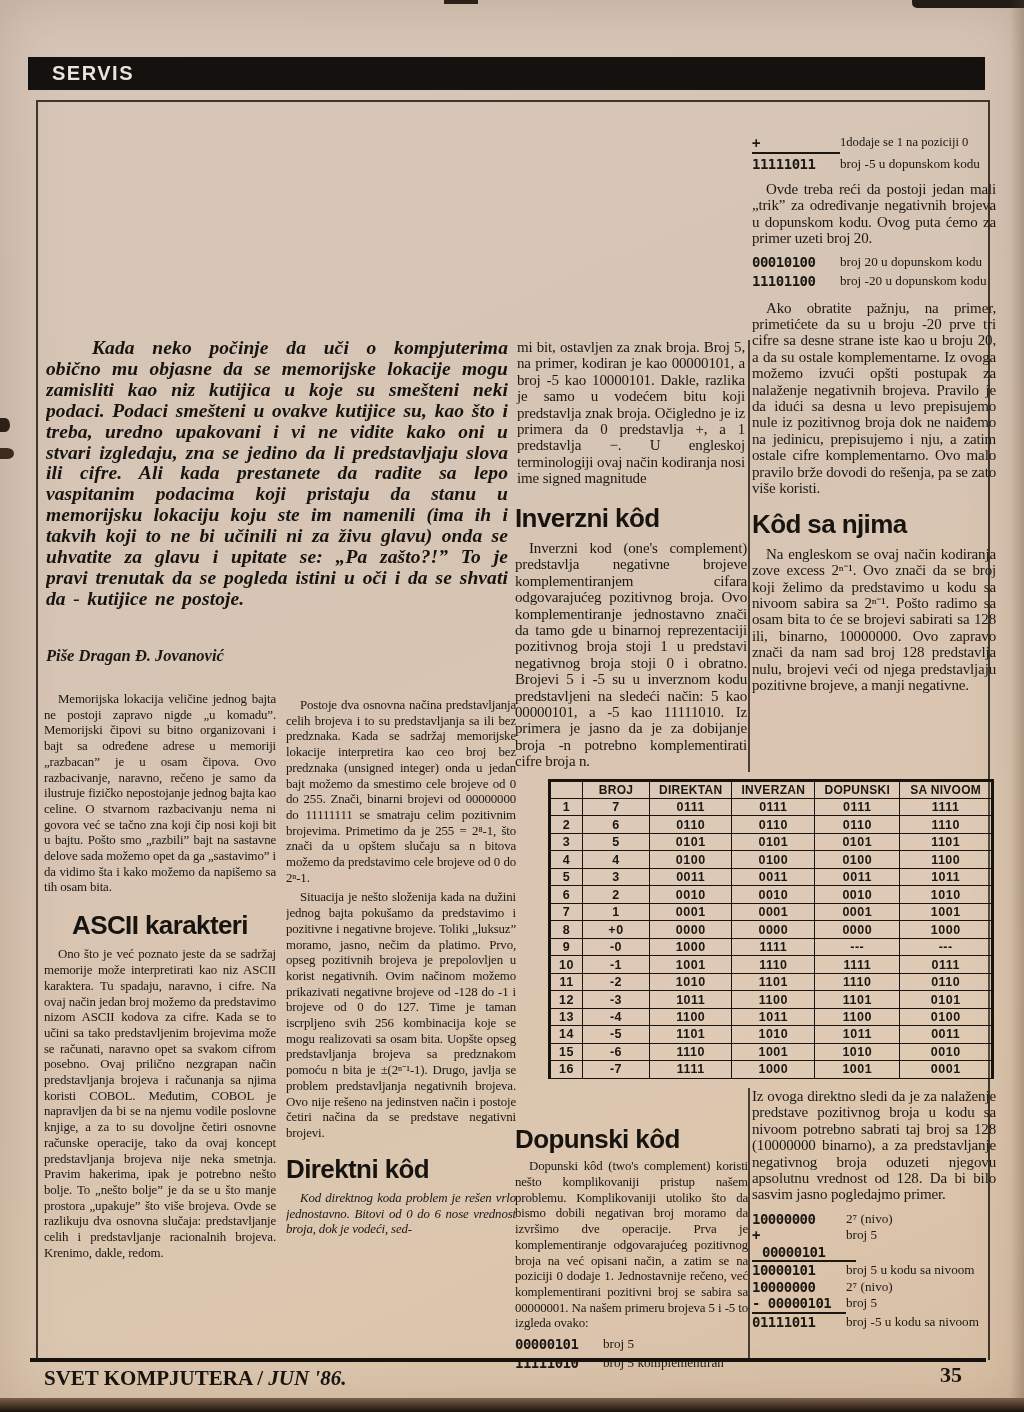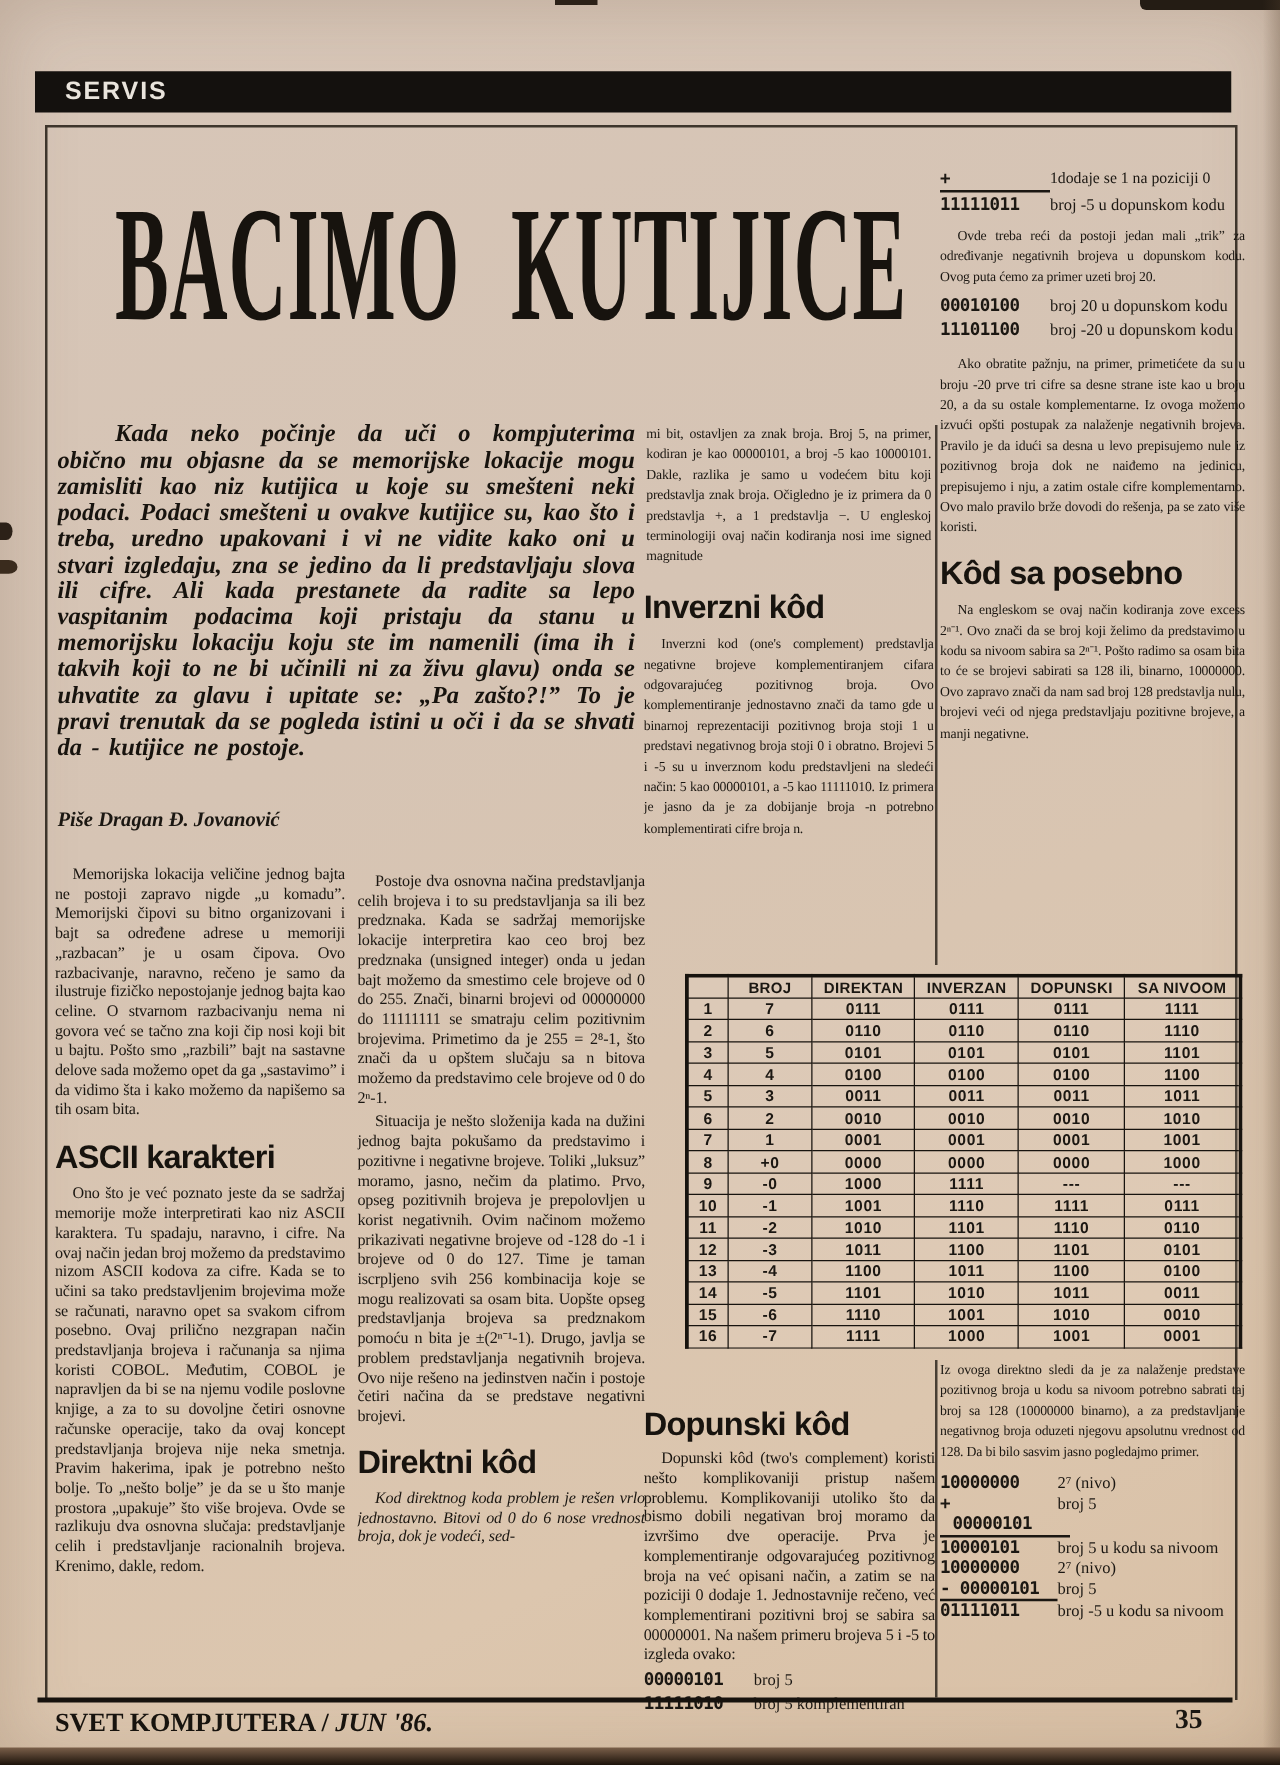--- a/index.html
+++ b/index.html
@@ -23,21 +23,21 @@
         padding-left:24px;box-sizing:border-box;}
   .frame{position:absolute;left:36px;top:100px;width:950px;height:1258px;
         border:2px solid rgba(35,28,20,.85);border-bottom:none;}
 
   .title-wrap{position:absolute;left:92px;top:146px;width:640px;height:150px;}
   .title-wrap span{display:inline-block;white-space:nowrap;transform:scale(.70,1.42);transform-origin:0 0;
         font:bold 92px/1 "Liberation Serif",serif;letter-spacing:1px;word-spacing:34px;color:#17130e;}
 
   .abs{position:absolute;box-sizing:border-box;overflow:hidden;}
   .jtext{text-align:justify;letter-spacing:-.15px;}
-  .col{font-size:11px;line-height:16.4px;}
+  .col{font-size:15px;line-height:16.4px;}
   .narrow{font-size:12.9px;line-height:15.7px;}
   .ind{text-indent:14px;}
   .h1{font:bold 26px/1.05 "Liberation Sans",sans-serif;letter-spacing:-.6px;margin:14px 0 8px;color:#17130e;}
 
   .intro{font:bold italic 19.5px/20.9px "Liberation Serif",serif;text-align:justify;
         letter-spacing:.1px;word-spacing:2.5px;color:#17130e;}
   .intro .ind1{text-indent:46px;display:block;}
   .byline{font:bold italic 16.5px/1 "Liberation Serif",serif;}
 
   .code-row{display:flex;align-items:flex-start;line-height:18px;margin:1px 0;}
@@ -73,63 +73,60 @@
   <div class="blob-t2"></div>
   <div class="tear1"></div>
   <div class="tear2"></div>
 
   <div class="servis-bar">
     <span>SERVIS</span>
   </div>
 
   <div class="frame"></div>
 
-  <div class="title-wrap">
-    <span>BACIMO KUTIJICE</span>
-  </div>
 
   <div class="abs" style="left:752px;top:133px;width:244px;height:642px;">
     <div class="code-row u nw">
       <span class="code-bin">+</span>
       <span class="code-lbl">1dodaje se 1 na poziciji 0</span>
     </div>
     <div class="code-row">
       <span class="code-bin">11111011</span>
       <span class="code-lbl">broj -5 u dopunskom kodu</span>
     </div>
     <p class="jtext col ind" style="margin:8px 0 6px;">Ovde treba reći da postoji jedan mali „trik” za određivanje negativnih brojeva u dopunskom kodu. Ovog puta ćemo za primer uzeti broj 20.</p>
     <div class="code-row">
       <span class="code-bin">00010100</span>
       <span class="code-lbl">broj 20 u dopunskom kodu</span>
     </div>
     <div class="code-row">
       <span class="code-bin">11101100</span>
       <span class="code-lbl">broj -20 u dopunskom kodu</span>
     </div>
     <p class="jtext col ind" style="margin:10px 0 0;">Ako obratite pažnju, na primer, primetićete da su u broju -20 prve tri cifre sa desne strane iste kao u broju 20, a da su ostale komplementarne. Iz ovoga možemo izvući opšti postupak za nalaženje negativnih brojeva. Pravilo je da idući sa desna u levo prepisujemo nule iz pozitivnog broja dok ne naiđemo na jedinicu, prepisujemo i nju, a zatim ostale cifre komplementarno. Ovo malo pravilo brže dovodi do rešenja, pa se zato više koristi.</p>
-    <h2 class="h1">Kôd sa posebno</h2>
+    <h2 class="h1">Kôd sa njima</h2>
     <p class="jtext col ind" style="margin:0;">Na engleskom se ovaj način kodiranja zove excess 2ⁿ⁻¹. Ovo znači da se broj koji želimo da predstavimo u kodu sa nivoom sabira sa 2ⁿ⁻¹. Pošto radimo sa osam bita to će se brojevi sabirati sa 128 ili, binarno, 10000000. Ovo zapravo znači da nam sad broj 128 predstavlja nulu, brojevi veći od njega predstavljaju pozitivne brojeve, a manji negativne.</p>
   </div>
 
   <div class="abs intro" style="left:46px;top:338px;width:462px;height:298px;">
     <span class="ind1">Kada neko počinje da uči o kompjuterima obično mu objasne da se memorijske lokacije mogu zamisliti kao niz kutijica u koje su smešteni neki podaci. Podaci smešteni u ovakve kutijice su, kao što i treba, uredno upakovani i vi ne vidite kako oni u stvari izgledaju, zna se jedino da li predstavljaju slova ili cifre. Ali kada prestanete da radite sa lepo vaspitanim podacima koji pristaju da stanu u memorijsku lokaciju koju ste im namenili (ima ih i takvih koji to ne bi učinili ni za živu glavu) onda se uhvatite za glavu i upitate se: „Pa zašto?!” To je pravi trenutak da se pogleda istini u oči i da se shvati da - kutijice ne postoje.</span>
   </div>
   <div class="abs byline" style="left:46px;top:648px;width:300px;height:22px;">Piše Dragan Đ. Jovanović</div>
 
   <div class="abs" style="left:515px;top:337px;width:232px;height:437px;">
     <p class="jtext col" style="margin:2px;">mi bit, ostavljen za znak broja. Broj 5, na primer, kodiran je kao 00000101, a broj -5 kao 10000101. Dakle, razlika je samo u vodećem bitu koji predstavlja znak broja. Očigledno je iz primera da 0 predstavlja +, a 1 predstavlja −. U engleskoj terminologiji ovaj način kodiranja nosi ime signed magnitude</p>
     <h2 class="h1" style="margin-top:18px;">Inverzni kôd</h2>
     <p class="jtext col ind" style="margin:0;">Inverzni kod (one's complement) predstavlja negativne brojeve komplementiranjem cifara odgovarajućeg pozitivnog broja. Ovo komplementiranje jednostavno znači da tamo gde u binarnoj reprezentaciji pozitivnog broja stoji 1 u predstavi negativnog broja stoji 0 i obratno. Brojevi 5 i -5 su u inverznom kodu predstavljeni na sledeći način: 5 kao 00000101, a -5 kao 11111010. Iz primera je jasno da je za dobijanje broja -n potrebno komplementirati cifre broja n.</p>
   </div>
 
   <div class="vrule" style="left:748px;top:340px;height:432px;"></div>
 
   <div class="abs" style="left:44px;top:692px;width:232px;height:666px;">
     <p class="jtext narrow ind" style="margin:0;">Memorijska lokacija veličine jednog bajta ne postoji zapravo nigde „u komadu”. Memorijski čipovi su bitno organizovani i bajt sa određene adrese u memoriji „razbacan” je u osam čipova. Ovo razbacivanje, naravno, rečeno je samo da ilustruje fizičko nepostojanje jednog bajta kao celine. O stvarnom razbacivanju nema ni govora već se tačno zna koji čip nosi koji bit u bajtu. Pošto smo „razbili” bajt na sastavne delove sada možemo opet da ga „sastavimo” i da vidimo šta i kako možemo da napišemo sa tih osam bita.</p>
-    <h2 class="h1" style="margin-top:16px;">ASCII karakteri</h2>
+    <h2 class="h1" style="margin-top:16px;text-align:center;">ASCII karakteri</h2>
     <p class="jtext narrow ind" style="margin:0;">Ono što je već poznato jeste da se sadržaj memorije može interpretirati kao niz ASCII karaktera. Tu spadaju, naravno, i cifre. Na ovaj način jedan broj možemo da predstavimo nizom ASCII kodova za cifre. Kada se to učini sa tako predstavljenim brojevima može se računati, naravno opet sa svakom cifrom posebno. Ovaj prilično nezgrapan način predstavljanja brojeva i računanja sa njima koristi COBOL. Međutim, COBOL je napravljen da bi se na njemu vodile poslovne knjige, a za to su dovoljne četiri osnovne računske operacije, tako da ovaj koncept predstavljanja brojeva nije neka smetnja. Pravim hakerima, ipak je potrebno nešto bolje. To „nešto bolje” je da se u što manje prostora „upakuje” što više brojeva. Ovde se razlikuju dva osnovna slučaja: predstavljanje celih i predstavljanje racionalnih brojeva. Krenimo, dakle, redom.</p>
   </div>
 
   <div class="abs" style="left:286px;top:698px;width:230px;height:660px;">
     <p class="jtext narrow ind" style="margin:0;">Postoje dva osnovna načina predstavljanja celih brojeva i to su predstavljanja sa ili bez predznaka. Kada se sadržaj memorijske lokacije interpretira kao ceo broj bez predznaka (unsigned integer) onda u jedan bajt možemo da smestimo cele brojeve od 0 do 255. Znači, binarni brojevi od 00000000 do 11111111 se smatraju celim pozitivnim brojevima. Primetimo da je 255 = 2⁸-1, što znači da u opštem slučaju sa n bitova možemo da predstavimo cele brojeve od 0 do 2ⁿ-1.</p>
     <p class="jtext narrow ind" style="margin:4px 0 0;">Situacija je nešto složenija kada na dužini jednog bajta pokušamo da predstavimo i pozitivne i negativne brojeve. Toliki „luksuz” moramo, jasno, nečim da platimo. Prvo, opseg pozitivnih brojeva je prepolovljen u korist negativnih. Ovim načinom možemo prikazivati negativne brojeve od -128 do -1 i brojeve od 0 do 127. Time je taman iscrpljeno svih 256 kombinacija koje se mogu realizovati sa osam bita. Uopšte opseg predstavljanja brojeva sa predznakom pomoću n bita je ±(2ⁿ⁻¹-1). Drugo, javlja se problem predstavljanja negativnih brojeva. Ovo nije rešeno na jedinstven način i postoje četiri načina da se predstave negativni brojevi.</p>
     <h2 class="h1" style="margin-top:14px;">Direktni kôd</h2>
     <p class="jtext narrow ind" style="margin:0;font-style:italic;">Kod direktnog koda problem je rešen vrlo jednostavno. Bitovi od 0 do 6 nose vrednost broja, dok je vodeći, sed-</p>
   </div>
 

